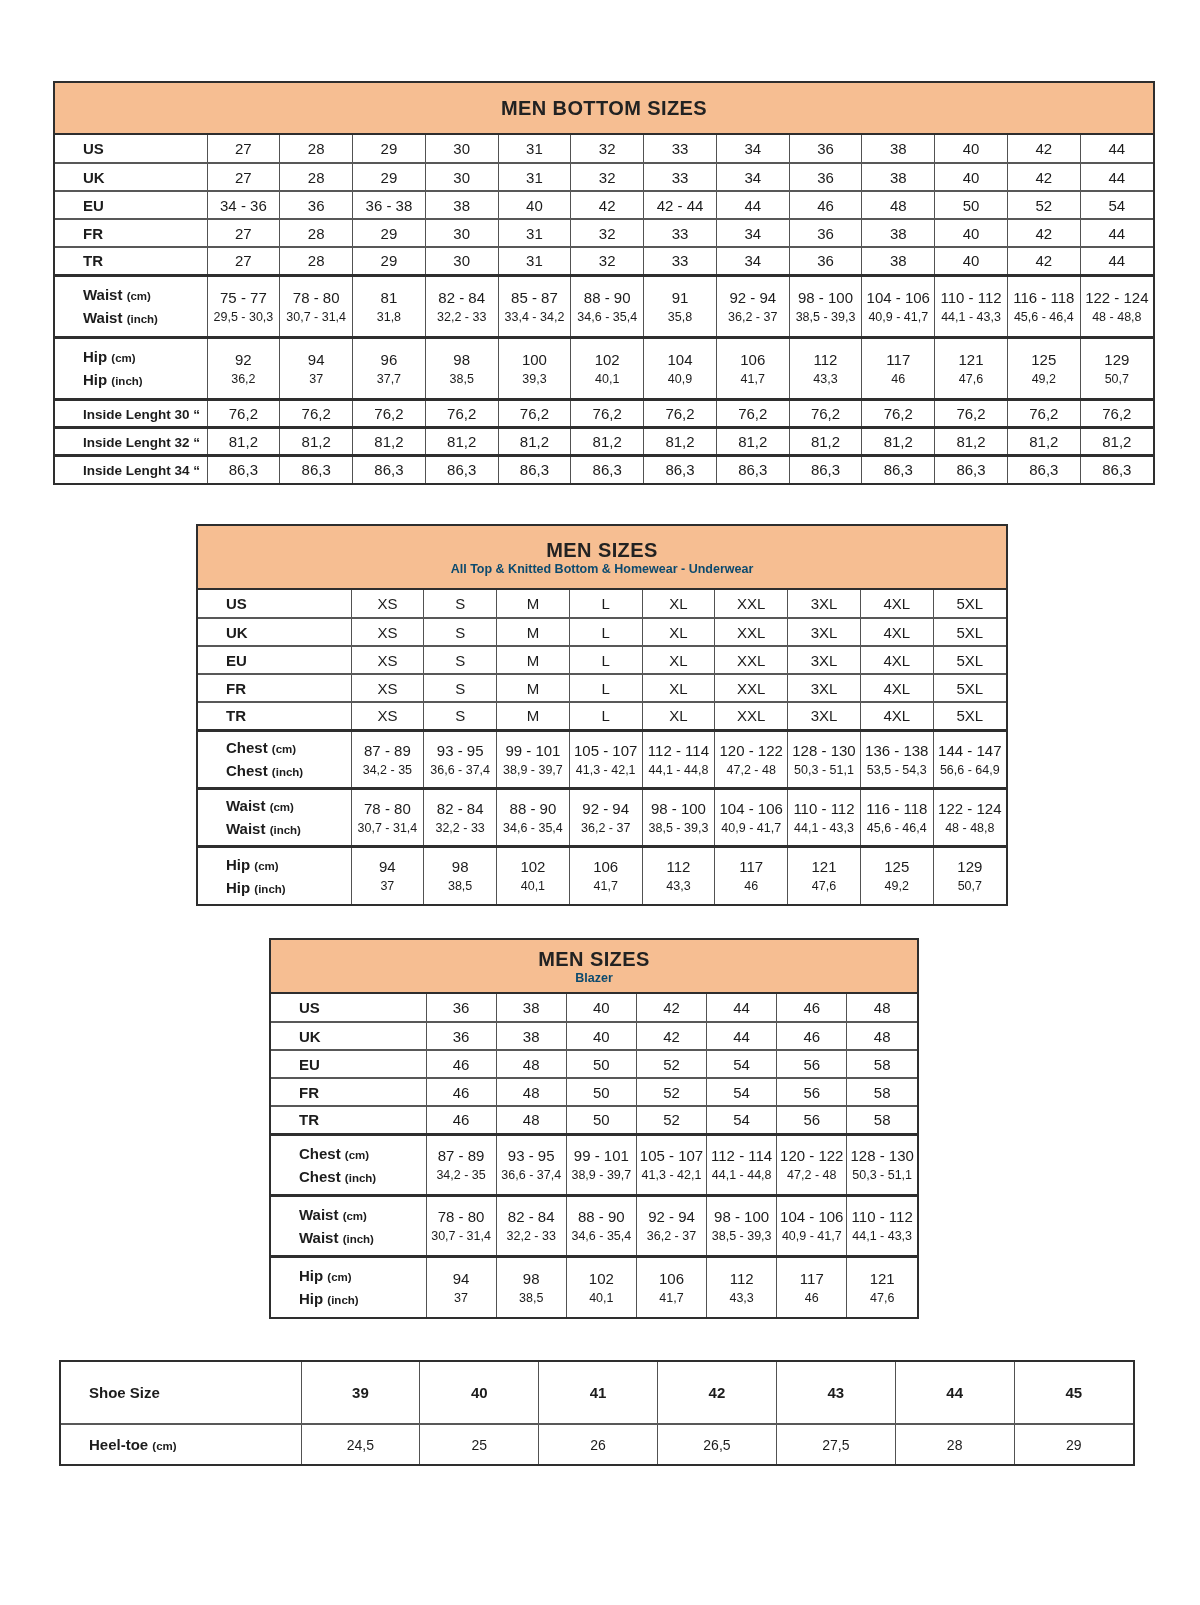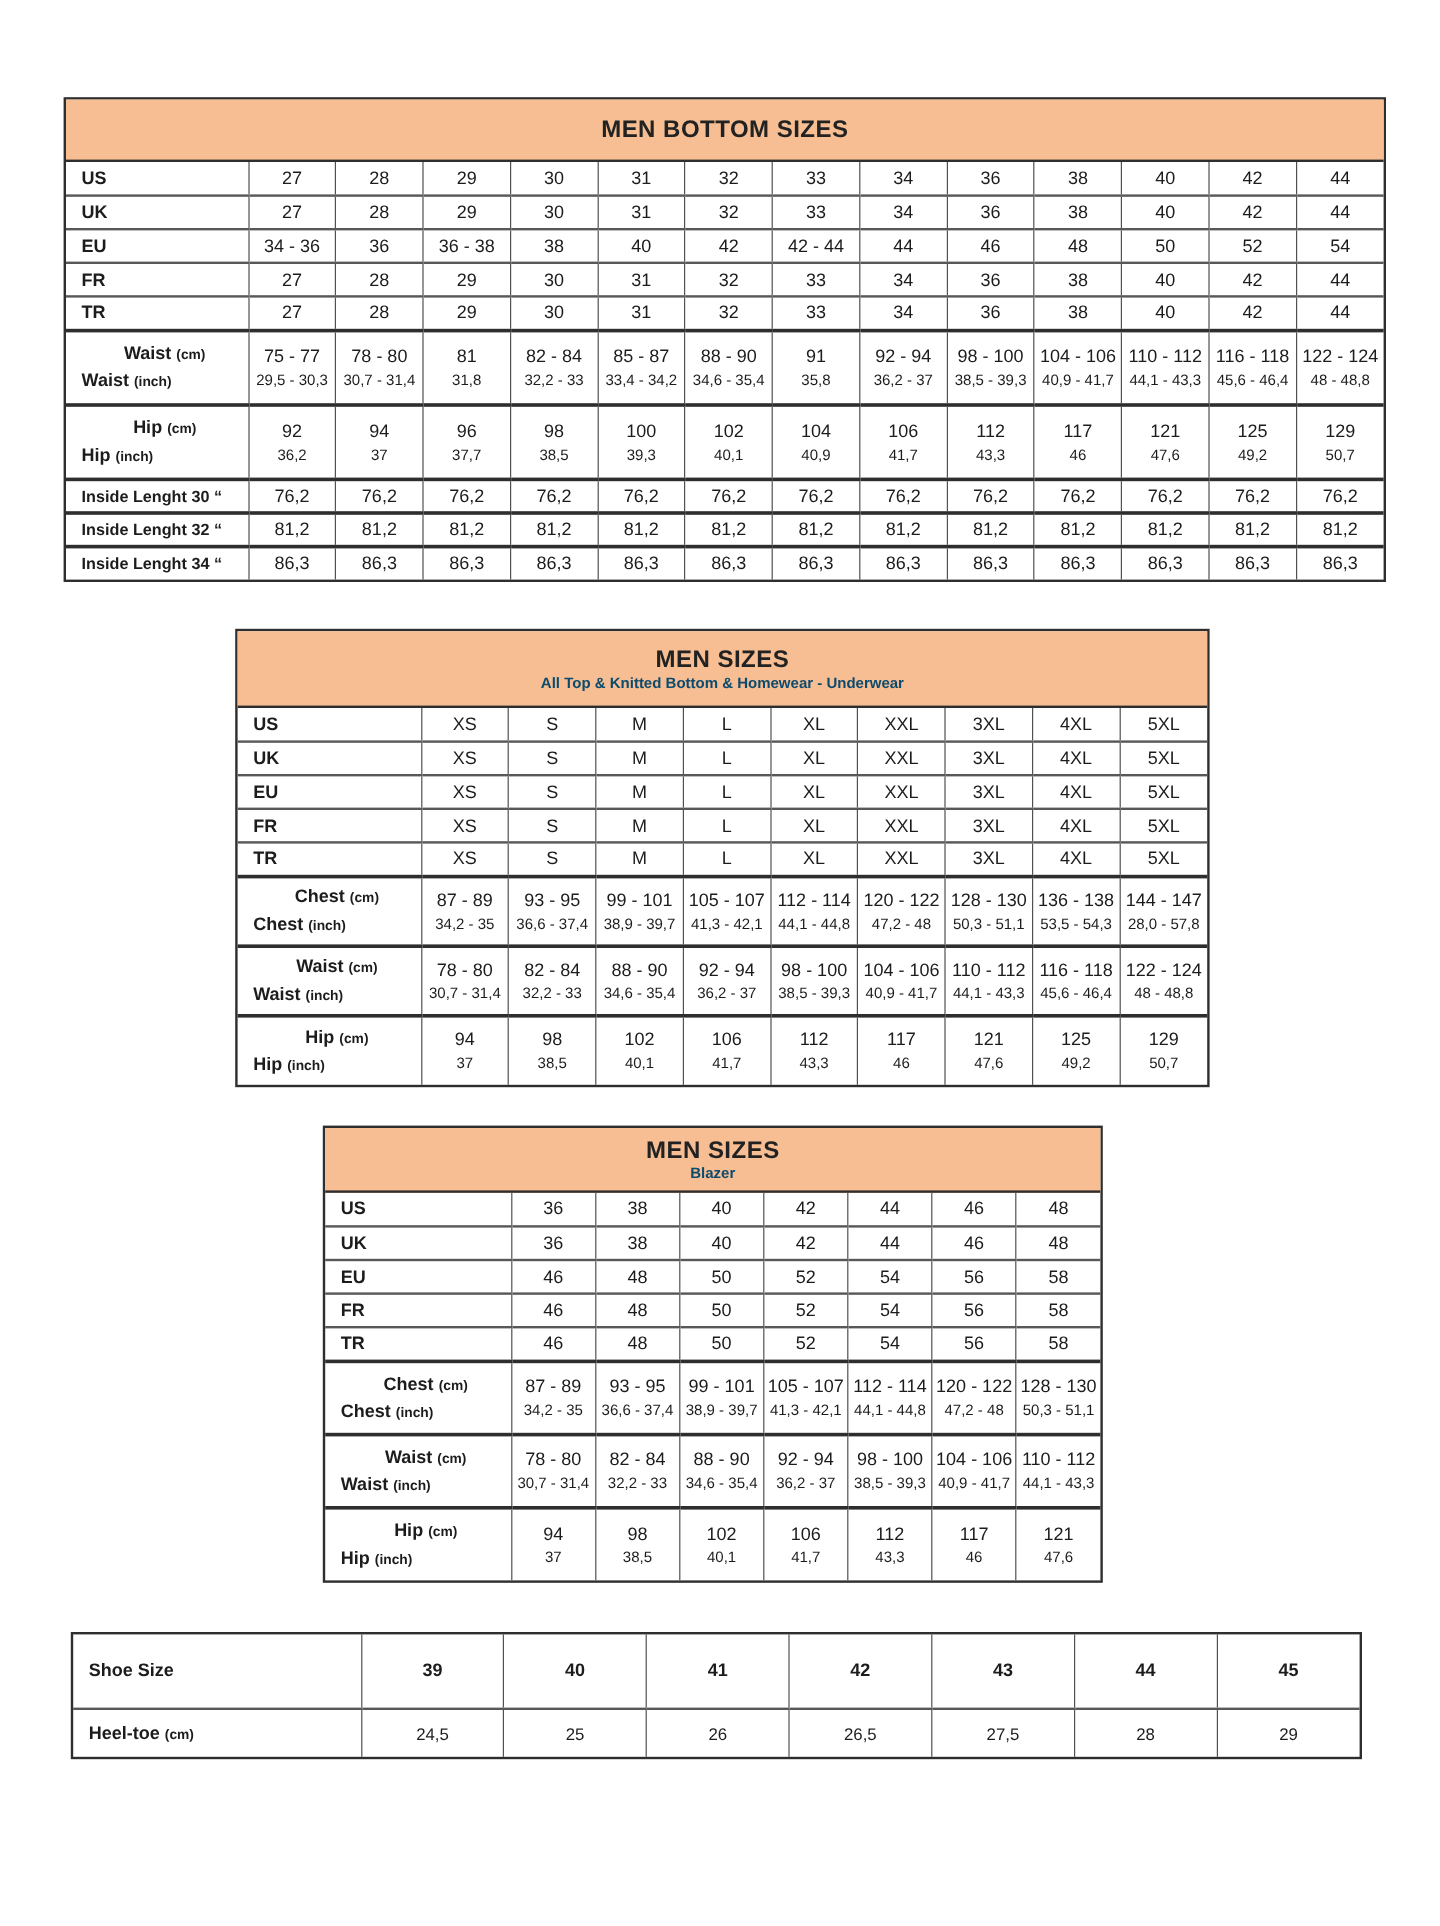--- a/index.html
+++ b/index.html
@@ -50,38 +50,38 @@
     padding:0;margin:0;
     white-space:nowrap;overflow:hidden;
     vertical-align:middle;
     font-size:15px;
   }
   td:first-child{border-left:none;}
   tr:first-child td{border-top:none;}
   tr.thick td{border-top:3px solid #2e2e2e;}
 
   td.val{text-align:center;}
-  td.labelcell{text-align:left;padding-left:13px;}
+  td.labelcell{text-align:left;padding-left:28px;}
 
   
   #t0 tr.single{height:28px} #t0 tr.dbl{height:62px}
   #t1 tr.single{height:28px} #t1 tr.dbl{height:58px}
   #t2 tr.single{height:28px} #t2 tr.dbl{height:61px}
   #t3 tr:nth-child(1){height:62px}
   #t3 tr:nth-child(2){height:40px}
   #t3 tr:nth-child(1) td.val{font-weight:bold;margin-top:18px;}
   #t3 tr:nth-child(2) td.val{font-size:14px;}
 
   .lbl{font-weight:bold;font-size:15px;}
   .unit{font-weight:bold;font-size:11.5px;}
   #t0 tr.inside .lbl{font-size:13.5px;}
 
   .vtop{font-size:15px;padding:7px 1px 2px;}
   .vbot{font-size:12.5px;padding:2px 1px 7px;}
-  .ltop{padding:7px 0 3px;text-align:center;}
+  .ltop{padding:7px 0 3px;}
   .lbot{padding:3px 0 7px;}
 </style>
 </head>
 <body>
 
 <div class="sheet">
   <div class="tablebox" id="t0">
       <div class="thead">
         <div class="ttitle">MEN BOTTOM SIZES</div>
       </div>
@@ -461,21 +461,21 @@
             <td class="val">
               <div class="vtop">128 - 130</div>
               <div class="vbot">50,3 - 51,1</div>
             </td>
             <td class="val">
               <div class="vtop">136 - 138</div>
               <div class="vbot">53,5 - 54,3</div>
             </td>
             <td class="val">
               <div class="vtop">144 - 147</div>
-              <div class="vbot">28,0 - 57,8</div>
+              <div class="vbot">56,6 - 64,9</div>
             </td>
           </tr>
           <tr class="dbl thick">
             <td class="labelcell">
               <div class="ltop"><span class="lbl">Waist</span> <span class="unit">(cm)</span></div>
               <div class="lbot"><span class="lbl">Waist</span> <span class="unit">(inch)</span></div>
             </td>
             <td class="val">
               <div class="vtop">78 - 80</div>
               <div class="vbot">30,7 - 31,4</div>

